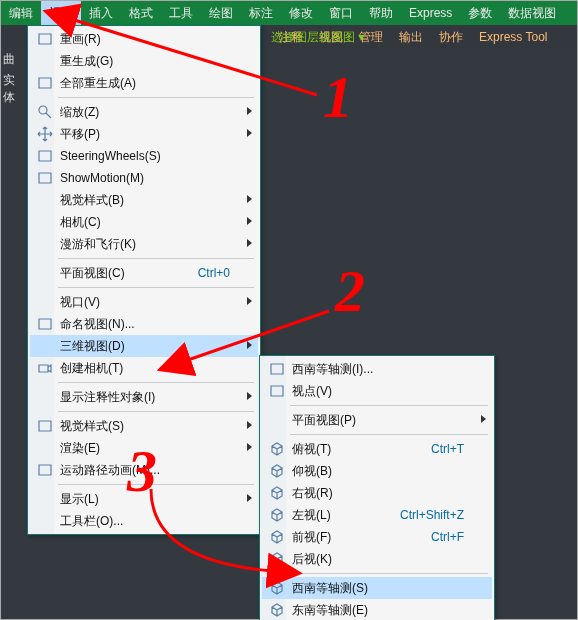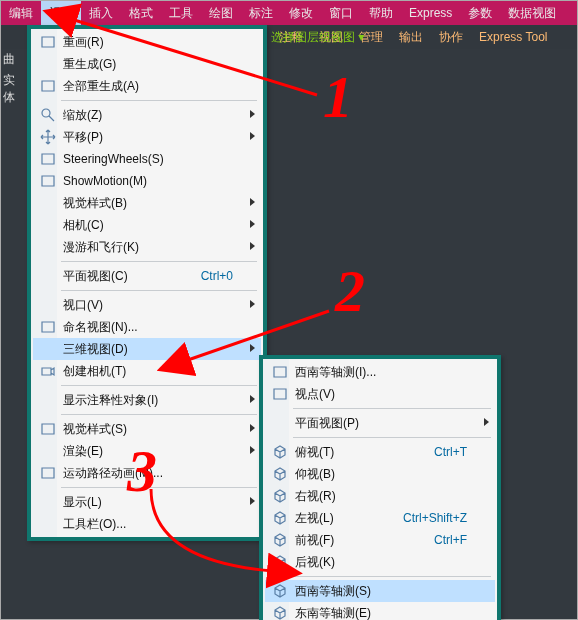--- a/index.html
+++ b/index.html
@@ -1,27 +1,27 @@
 <!DOCTYPE html>
 <html><head>
 <meta charset="utf-8">
 <style>
   html,body{margin:0;padding:0;width:578px;height:620px;background:#fff;font-family:"Microsoft YaHei","SimSun",sans-serif;font-size:12px;overflow:hidden;}
   .app{position:relative;width:576px;height:618px;border:1px solid #aaa;background:#33393f;}
   
-  .menubar{display:flex;height:24px;background:#be185d;color:#e8e8e8;align-items:center;padding-left:0;}
+  .menubar{display:flex;height:24px;background:#15803d;color:#e8e8e8;align-items:center;padding-left:0;}
   .menubar .mi{padding:0 8px;line-height:24px;cursor:default;}
   .menubar .mi.active{background:#b6d6f6;color:#000;}
   
   .toolbar{display:flex;height:24px;background:#32383e;color:#fdba74;align-items:center;}
   .toolbar .ti{padding:0 8px;line-height:24px;cursor:default;}
   .leftcol{position:absolute;left:0;top:48px;width:26px;height:570px;background:#33393f;color:#dcdcdc;}
   .leftcol .lbl{padding:2px;}
   
-  .menu{position:absolute;background:#f5f5f5;border:4px solid #0f766e;box-shadow:2px 2px 4px rgba(0,0,0,.25);padding:2px 2px;}
+  .menu{position:absolute;background:#f5f5f5;border:1px solid #0f766e;box-shadow:2px 2px 4px rgba(0,0,0,.25);padding:2px 2px;}
   .menu .row{display:flex;align-items:center;height:22px;padding:0 28px 0 4px;color:#111;cursor:default;position:relative;}
   .menu .row .ico{width:22px;height:22px;display:flex;align-items:center;justify-content:center;flex:0 0 22px;}
   .menu .row .txt{flex:1 1 auto;padding-left:4px;white-space:nowrap;}
   .menu .row .sc{color:#0369a1;padding-left:20px;}
   .menu .row .arrow{position:absolute;right:6px;top:6px;width:0;height:0;border-top:4px solid transparent;border-bottom:4px solid transparent;border-left:5px solid #333;}
   .menu .row.hover{background:#bfe0ff;}
   .menu .sep{height:1px;background:#c8ccd0;margin:3px 4px 3px 28px;}
   .menu .iconstrip{position:absolute;left:0;top:0;bottom:0;width:26px;background:#eef1f3;}
   .menu .rows{position:relative;}
   

